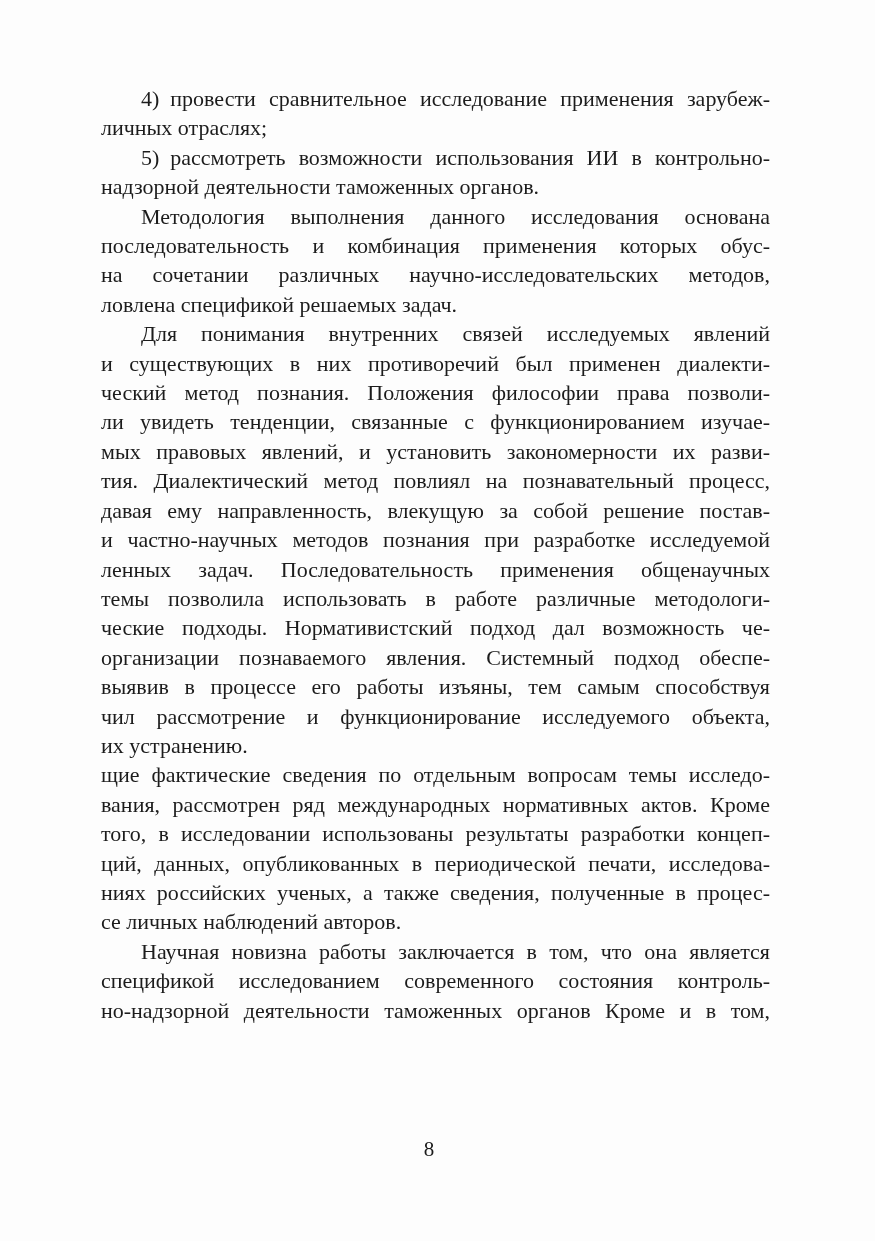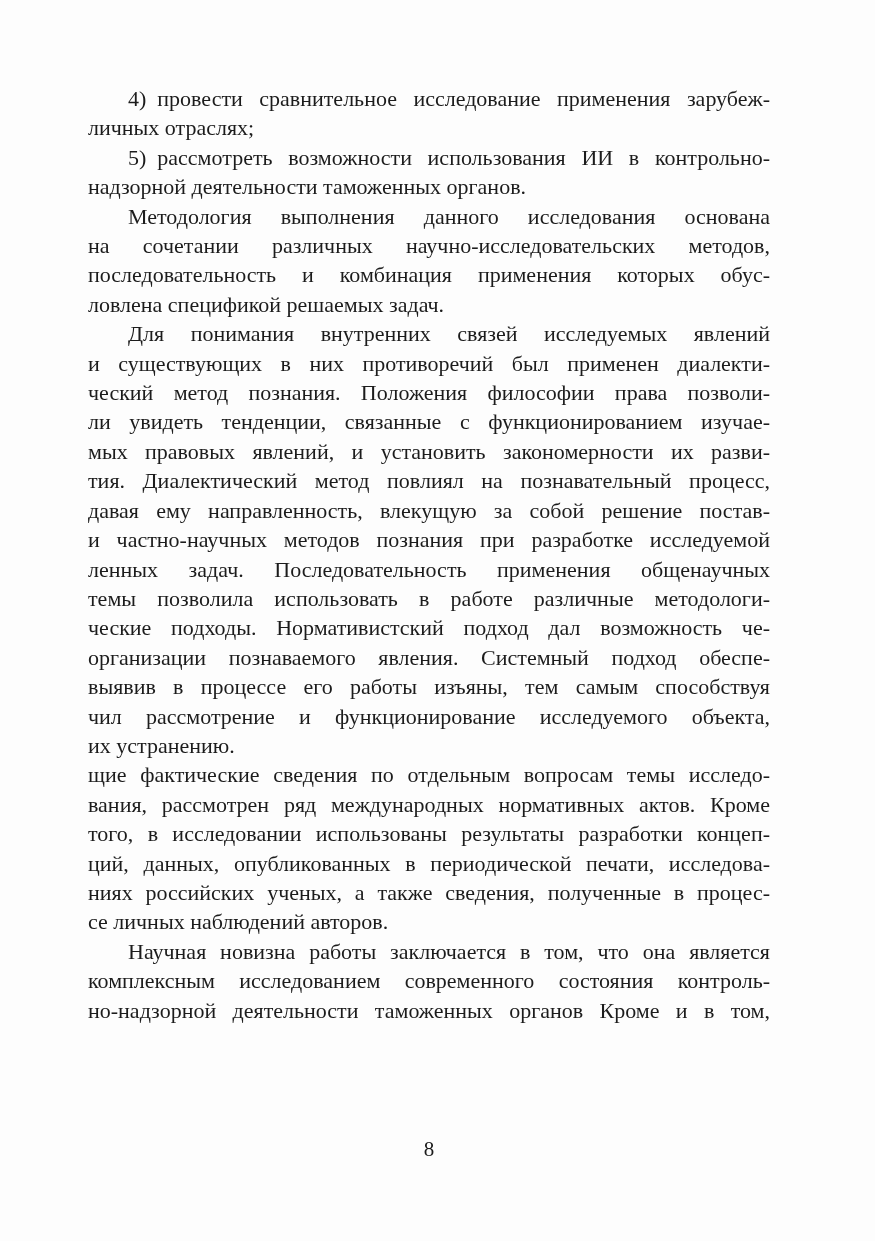--- a/index.html
+++ b/index.html
@@ -28,20 +28,21 @@
   .para {
     margin: 0;
     padding: 0;
   }
   .line {
     display: block;
     text-align: justify;
     text-align-last: justify;
     text-justify: inter-word;
     white-space: normal;
+    margin-left: 13px;
   }
   .line.first {
     text-indent: 40px;
   }
   .line.last {
     text-align-last: left;
   }
   .page-footer {
     position: absolute;
     left: 88px;
@@ -62,22 +63,22 @@
       <p class="para">
         <span class="line first">4) провести сравнительное исследование применения зарубеж-</span>
         <span class="line last">личных отраслях;</span>
       </p>
       <p class="para">
         <span class="line first">5) рассмотреть возможности использования ИИ в контрольно-</span>
         <span class="line last">надзорной деятельности таможенных органов.</span>
       </p>
       <p class="para">
         <span class="line first">Методология выполнения данного исследования основана</span>
+        <span class="line">последовательность и комбинация применения которых обус-</span>
         <span class="line">на сочетании различных научно-исследовательских методов,</span>
-        <span class="line">последовательность и комбинация применения которых обус-</span>
         <span class="line last">ловлена спецификой решаемых задач.</span>
       </p>
       <p class="para">
         <span class="line first">Для понимания внутренних связей исследуемых явлений</span>
         <span class="line">и существующих в них противоречий был применен диалекти-</span>
         <span class="line">ческий метод познания. Положения философии права позволи-</span>
         <span class="line">ли увидеть тенденции, связанные с функционированием изучае-</span>
         <span class="line">мых правовых явлений, и установить закономерности их разви-</span>
         <span class="line">тия. Диалектический метод повлиял на познавательный процесс,</span>
         <span class="line">давая ему направленность, влекущую за собой решение постав-</span>
@@ -93,20 +94,20 @@
       <p class="para">
         <span class="line">щие фактические сведения по отдельным вопросам темы исследо-</span>
         <span class="line">вания, рассмотрен ряд международных нормативных актов. Кроме</span>
         <span class="line">того, в исследовании использованы результаты разработки концеп-</span>
         <span class="line">ций, данных, опубликованных в периодической печати, исследова-</span>
         <span class="line">ниях российских ученых, а также сведения, полученные в процес-</span>
         <span class="line last">се личных наблюдений авторов.</span>
       </p>
       <p class="para">
         <span class="line first">Научная новизна работы заключается в том, что она является</span>
-        <span class="line">комплексным исследованием современного состояния контроль-</span>
+        <span class="line">спецификой исследованием современного состояния контроль-</span>
         <span class="line">но-надзорной деятельности таможенных органов Кроме и в том,</span>
       </p>
     </main>
   <footer class="page-footer">
     <span class="page-number">8</span>
   </footer>
 </div>
 
 </body></html>

